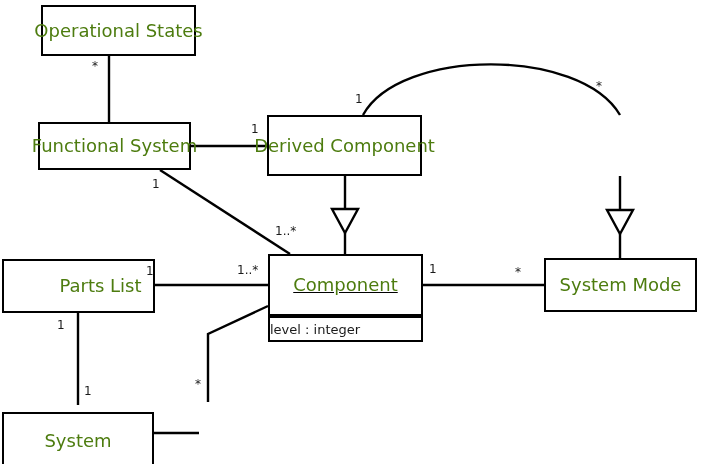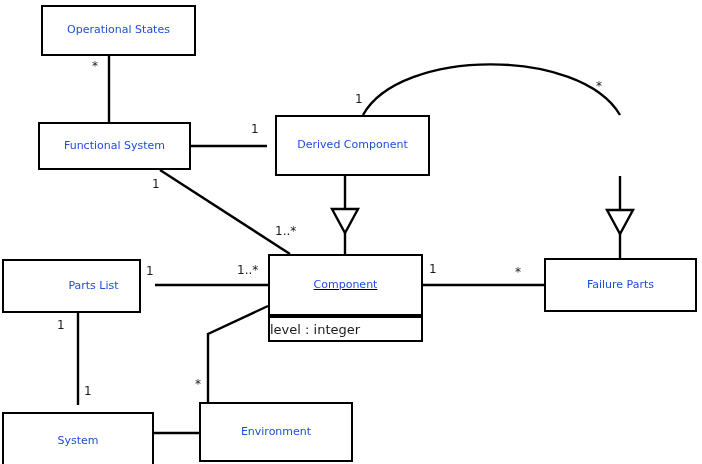--- a/index.html
+++ b/index.html
@@ -31,22 +31,22 @@
     background: #ffffff;
     z-index: 5;
   }
   .uml-name {
     display: flex;
     align-items: center;
     justify-content: center;
     width: 100%;
     height: 100%;
     box-sizing: border-box;
-    font-size: 11px;
-    color: #1d4ed8;
+    font-size: 18px;
+    color: #4d7c0f;
     text-align: center;
     line-height: 1.1;
     white-space: nowrap;
   }
   .uml-attrs {
     position: absolute;
     box-sizing: border-box;
     border: 2px solid #000000;
     border-top: 2px solid #000000;
     background: #ffffff;
@@ -105,48 +105,45 @@
   </svg>
 
   <div class="uml-class" style="left:41px; top:5px; width:155px; height:51px;">
     <div class="uml-name">Operational States</div>
   </div>
 
   <div class="uml-class" style="left:38px; top:122px; width:153px; height:48px;">
     <div class="uml-name">Functional System</div>
   </div>
 
-  <div class="uml-class" style="left:267px; top:115px; width:155px; height:61px;margin-left:8px;">
+  <div class="uml-class" style="left:267px; top:115px; width:155px; height:61px;">
     <div class="uml-name">Derived Component</div>
   </div>
 
 
-  <div class="uml-class" style="left:2px; top:259px; width:139px; height:54px;padding-left:44px;">
+  <div class="uml-class" style="left:2px; top:259px; width:153px; height:54px;padding-left:44px;">
     <div class="uml-name">Parts List</div>
   </div>
 
   <div class="uml-class" style="left:268px; top:254px; width:155px; height:62px;text-decoration:underline;">
     <div class="uml-name">Component</div>
   </div>
 
   <div class="uml-attrs" style="left:268px; top:316px; width:155px; height:26px;">
     <span>level : integer</span>
   </div>
 
   <div class="uml-class" style="left:544px; top:258px; width:153px; height:54px;">
-    <div class="uml-name">Failure Parts</div>
+    <div class="uml-name">System Mode</div>
   </div>
 
   <div class="uml-class" style="left:2px; top:405px; width:152px; height:58px;margin-top:7px;">
     <div class="uml-name">System</div>
   </div>
 
-  <div class="uml-class" style="left:199px; top:402px; width:154px; height:60px;">
-    <div class="uml-name">Environment</div>
-  </div>
 
   <div class="mult-label mult-star" style="left:92px; top:60px;">*</div>
 
   <div class="mult-label" style="left:251px; top:122px;">1</div>
 
   <div class="mult-label" style="left:152px; top:177px;">1</div>
 
   <div class="mult-label" style="left:275px; top:224px;">1..*</div>
 
   <div class="mult-label" style="left:355px; top:92px;">1</div>

